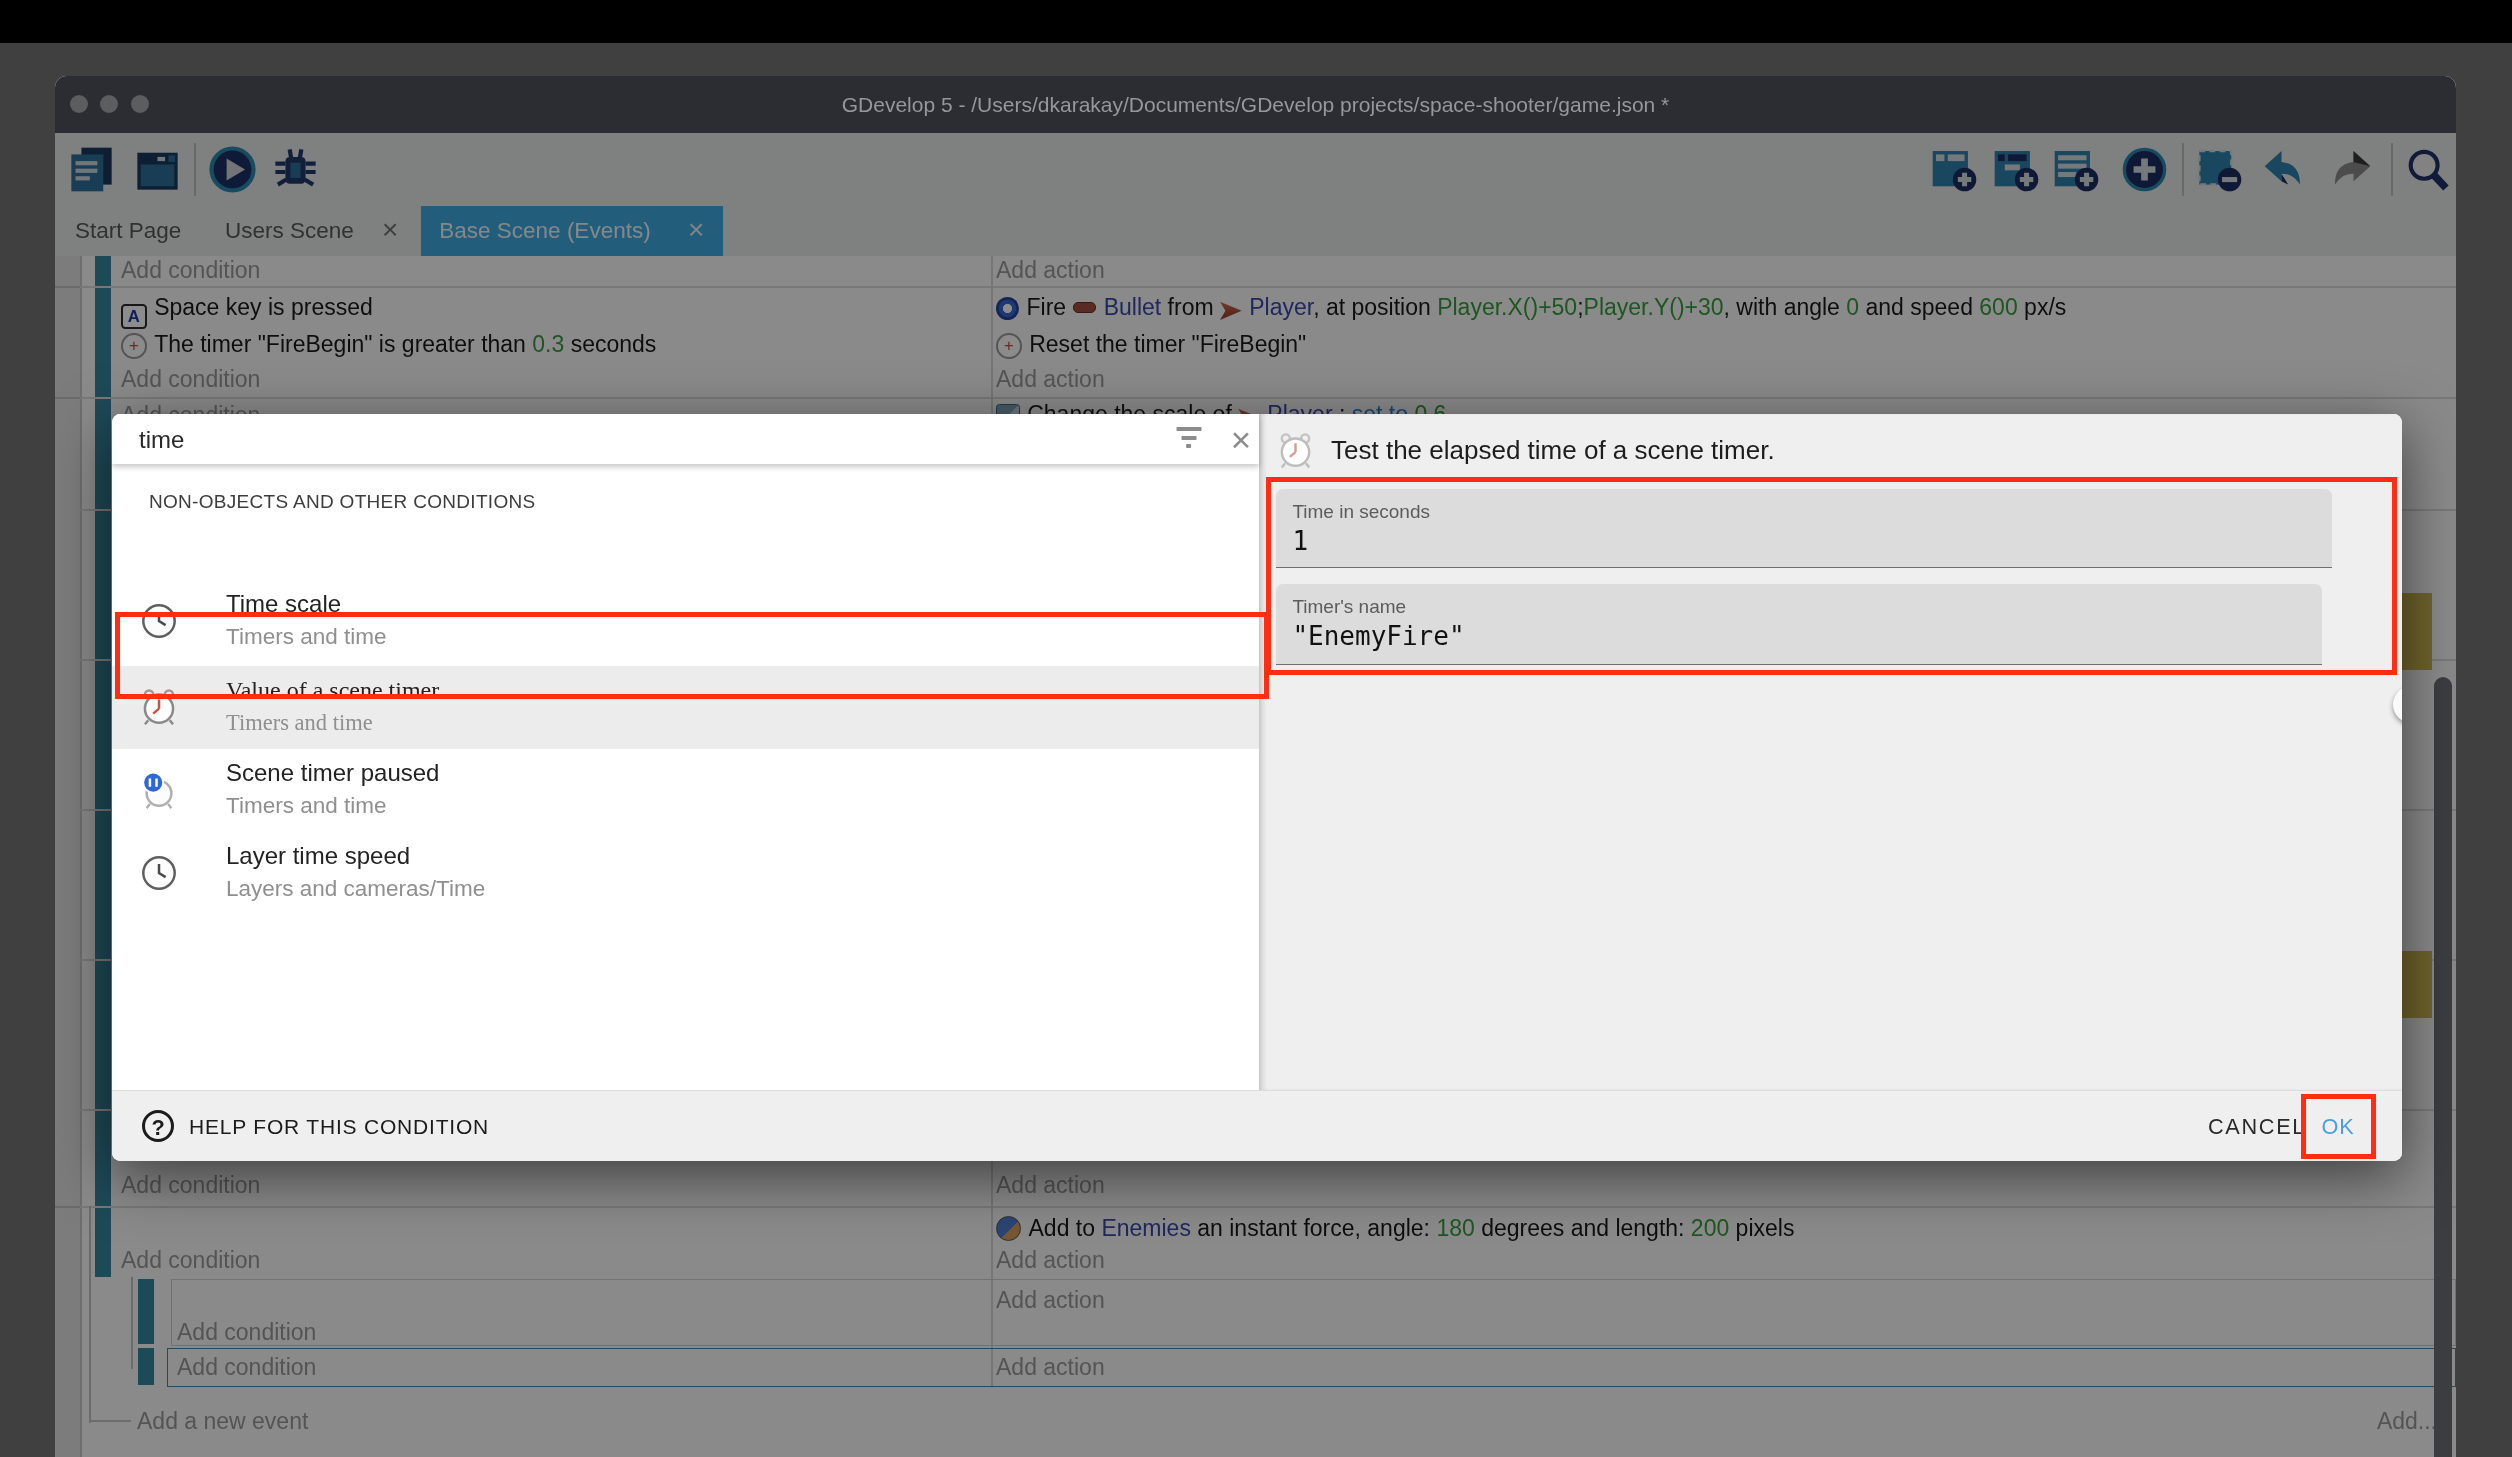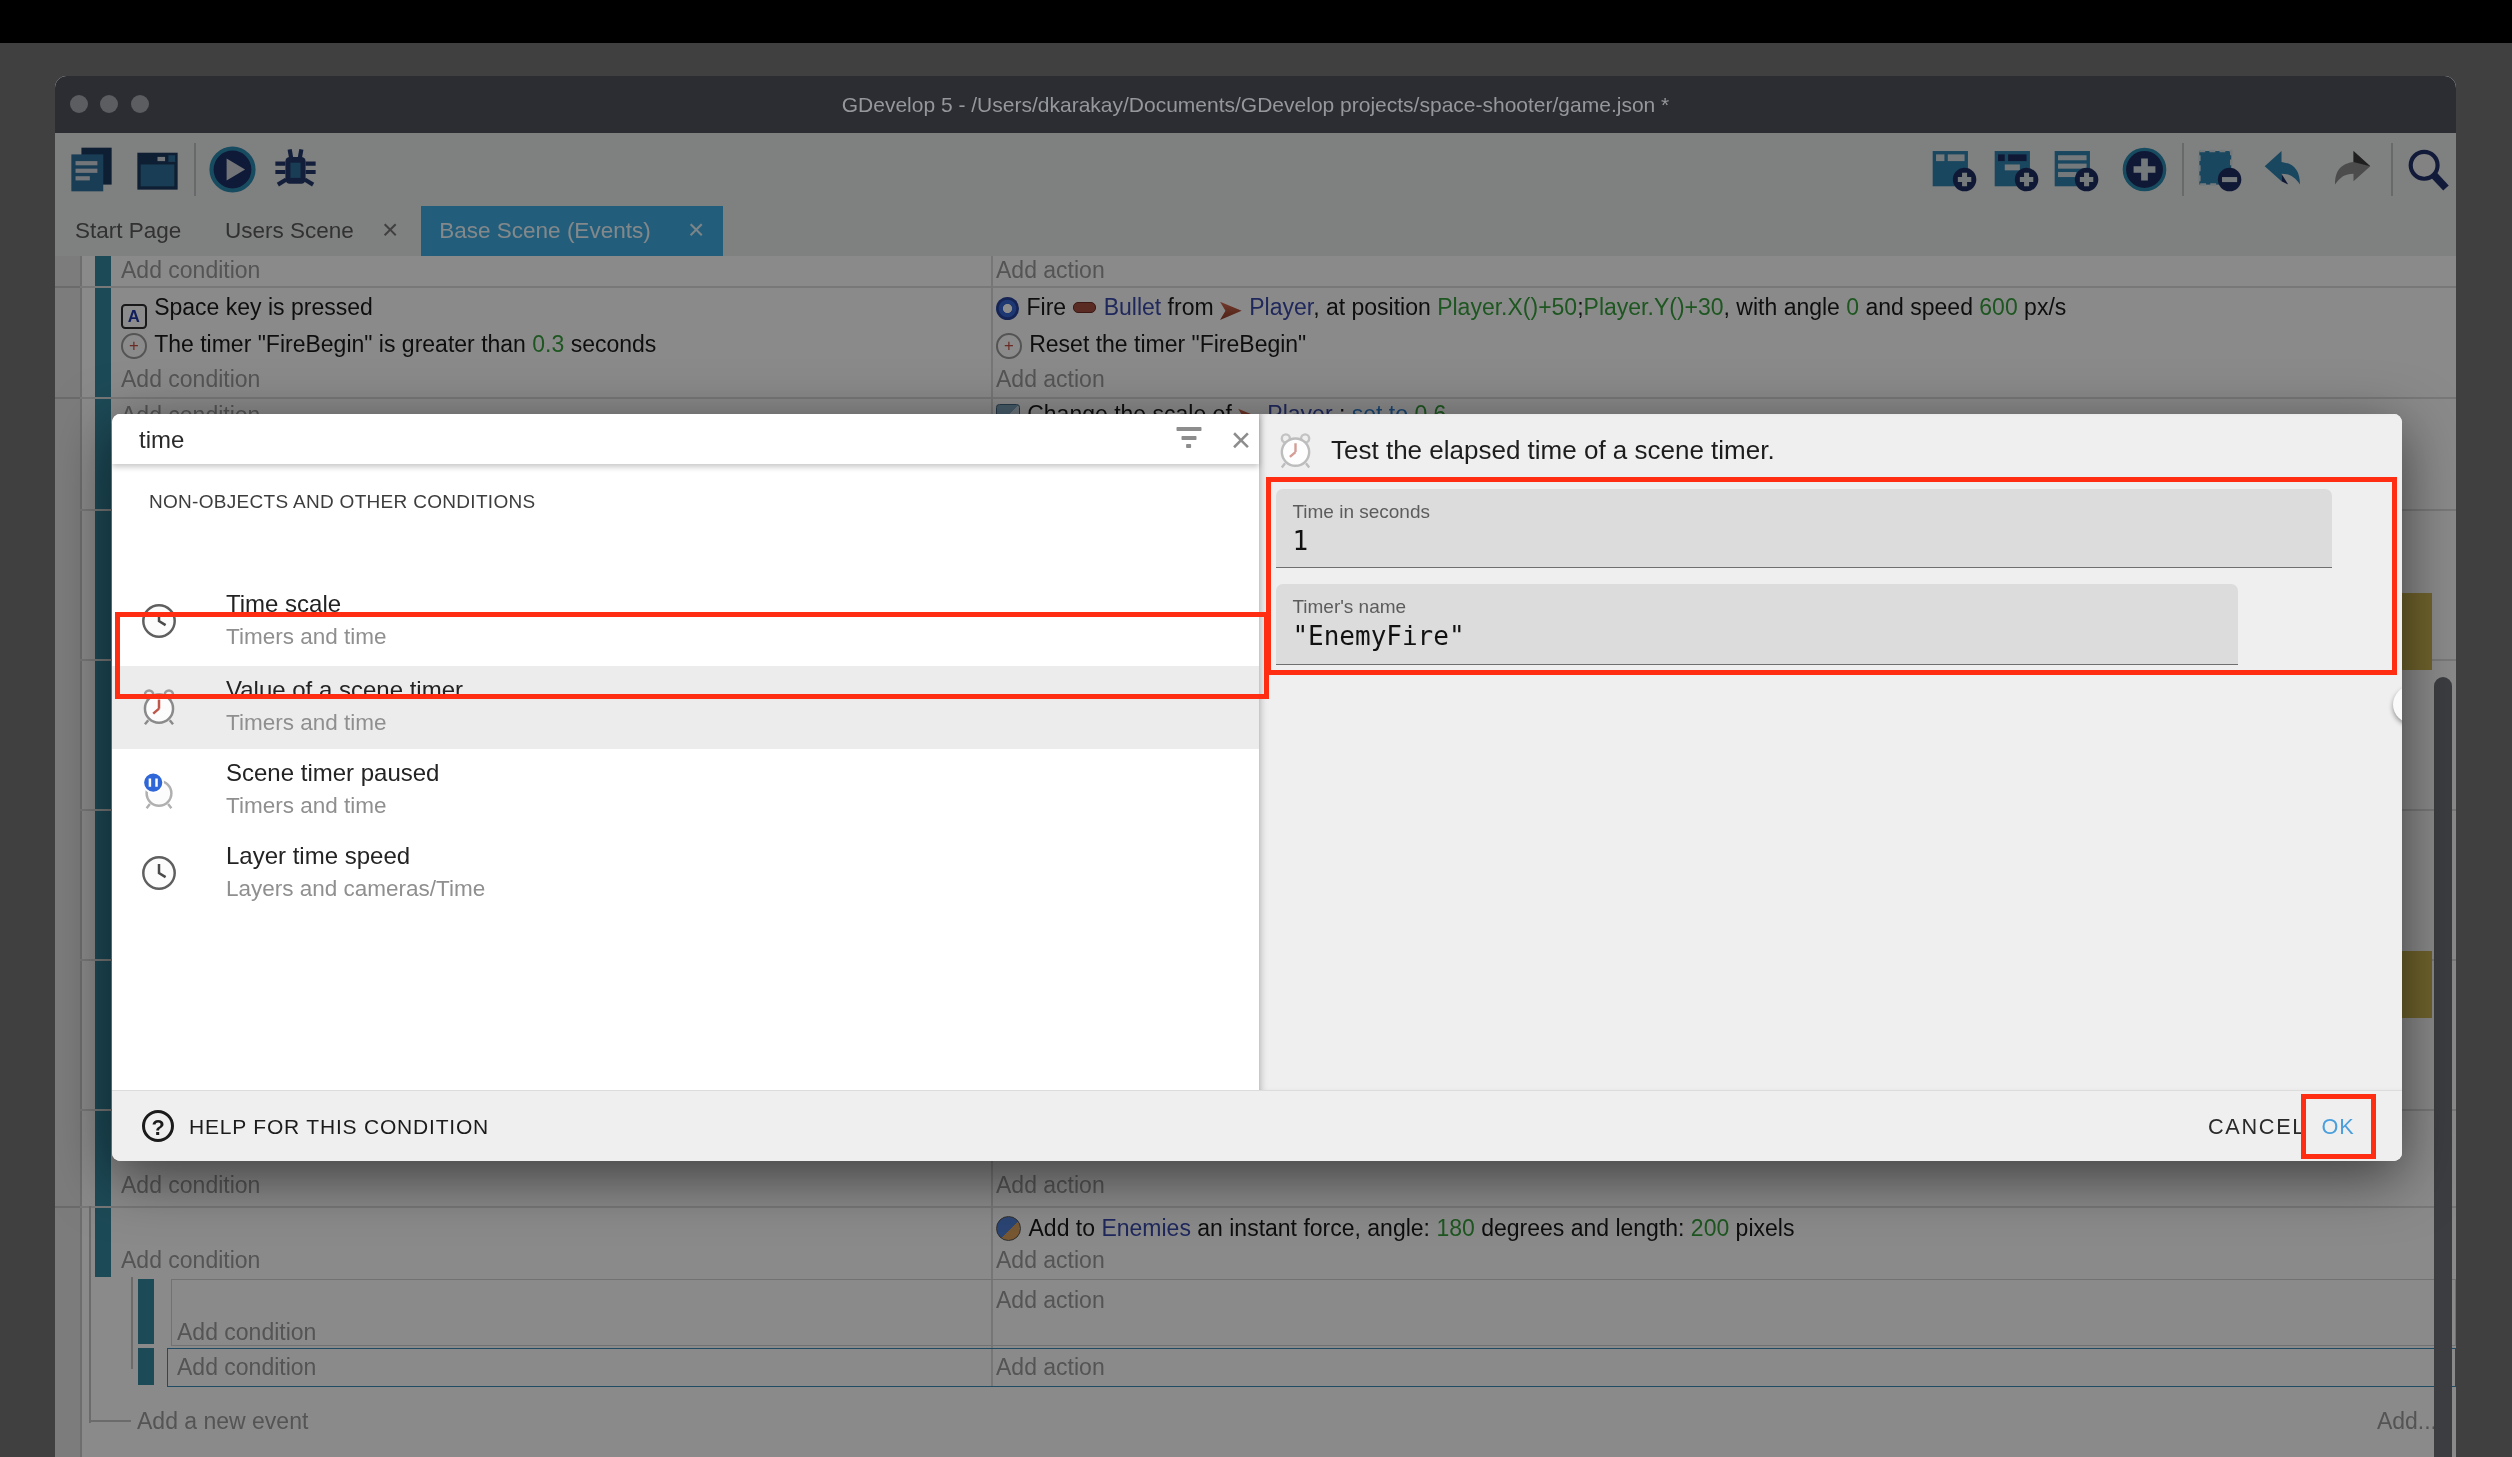--- a/index.html
+++ b/index.html
@@ -54,21 +54,21 @@
   
   #dialog{position:absolute;left:57px;top:338px;width:2290px;height:747px;border-radius:8.3px;background:#fff;box-shadow:0 15px 58px rgba(0,0,0,.55);z-index:60;overflow:hidden;}
   #dlg-search-row{position:absolute;left:0;top:0;width:1147px;height:50px;background:#fff;box-shadow:0 2.5px 5.8px rgba(0,0,0,.22);z-index:3;}
   #dlg-search-input{position:absolute;left:25px;top:6.7px;width:750px;height:37px;border:none;outline:none;font-size:24px;color:#2a2a2a;background:transparent;font-family:"Liberation Sans",sans-serif;}
   #filter-icon{position:absolute;left:1060px;top:8.3px;width:33px;height:33px;}
   #filter-icon i{position:absolute;left:50%;transform:translateX(-50%);height:4.2px;background:#8d8d8d;border-radius:0.8px;}
   #dlg-close{position:absolute;left:1108px;top:1.7px;width:42px;height:47px;font-size:35px;line-height:47px;text-align:center;color:#8d8d8d;}
   #dlg-left{position:absolute;left:0;top:50px;width:1147px;bottom:71px;background:#fff;z-index:2;}
   #dlg-section{position:absolute;left:37px;top:27px;font-size:19px;color:#3d3d3d;letter-spacing:0.3px;}
   .dlg-item{position:absolute;left:0;width:1147px;height:83px;}
-  .dlg-item.sel{background:#ececec;}
+  .dlg-item.sel{background:#ececec;font-family:Liberation Serif, serif;}
   .dlg-ic{position:absolute;left:28px;width:38px;height:38px;}
   .dlg-ic svg{width:100%;height:100%;display:block;}
   .dlg-title{position:absolute;left:114px;height:28px;line-height:28px;font-size:24px;color:#232323;white-space:nowrap;}
   .dlg-sub{position:absolute;left:114px;height:27px;line-height:27px;font-size:22.5px;color:#8f8f8f;white-space:nowrap;}
   #dlg-right{position:absolute;left:1147px;top:0;width:1143px;height:676px;background:#efeff0;box-shadow:inset 6.7px 0 8.3px -6.7px rgba(0,0,0,.35);z-index:1;}
   #panel-header-icon{position:absolute;left:18.3px;top:17.5px;width:37px;height:37px;}
   #panel-header-icon svg{width:100%;height:100%;display:block;}
   #panel-header{position:absolute;left:72px;top:20px;height:33px;line-height:33px;font-size:26px;color:#1d1d1d;white-space:nowrap;}
   .field{position:absolute;left:16.7px;background:#dcdcdc;border-radius:6.7px 6.7px 0 0;border-bottom:1.7px solid #6f6f6f;}
   .field-label{position:absolute;left:16.7px;top:11.7px;font-size:19px;color:#5c5c5c;}
@@ -359,21 +359,21 @@
               <path d="M10 39 L6 44 M36 39 L40 44" stroke="#bdbdbd" stroke-width="3"></path>
             </svg>
           </span>
         <div id="panel-header">Test the elapsed time of a scene timer.</div>
 
         <div class="field" style="top:75px;width:1056px;height:78px;">
           <span class="field-label">Time in seconds</span>
           <span class="field-value">1</span>
         </div>
 
-        <div class="field" style="top:170px;width:962px;height:80px;">
+        <div class="field" style="top:170px;width:1046px;height:80px;">
           <span class="field-label">Timer's name</span>
           <span class="field-value">"EnemyFire"</span>
         </div>
 
         <div id="toggle-thumb" style="left:1134px;top:272px;"></div>
 
       </div>
 
       <div id="dlg-footer">
         <span id="help-icon">?</span>

